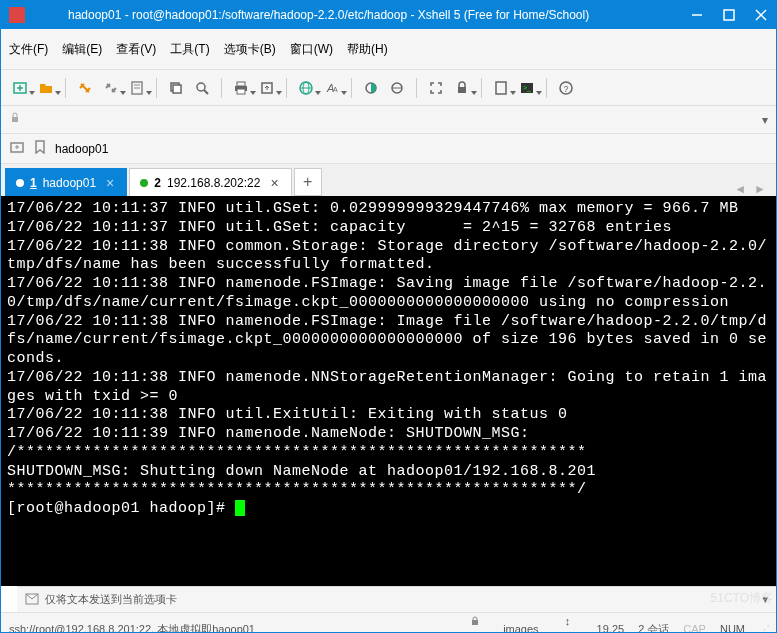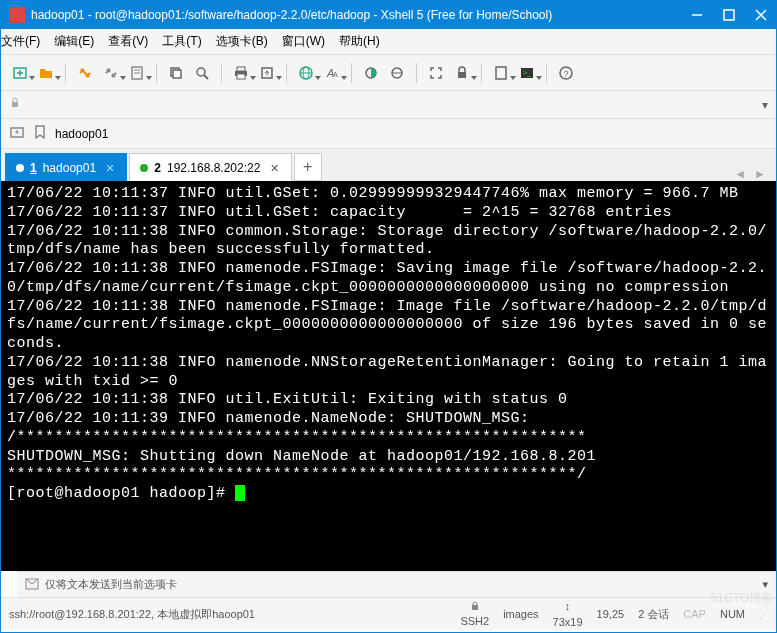--- a/index.html
+++ b/index.html
@@ -1,22 +1,22 @@
 <!DOCTYPE html>
 <html><head>
 <meta charset="utf-8">
 <style>
 * { box-sizing: border-box; margin: 0; padding: 0; }
 body { font-family: "Microsoft YaHei", Tahoma, sans-serif; font-size: 12px; background: #fff; width: 777px; height: 633px; overflow: hidden; border: 1px solid #0a84d8; }
-.titlebar { background: #0a84d8; color: #fff; height: 28px; display: flex; align-items: center; padding: 4px 8px; }
+.titlebar { background: #0a84d8; color: #fff; height: 28px; display: flex; align-items: center; padding: 4px 8px; gap: 37px; }
 .titlebar .icn { width: 16px; height: 16px; margin-right: 6px; background: #d44; }
 .titlebar .ttl { flex: 1; }
 .winbtns { display: flex; gap: 18px; }
 .winbtn { width: 14px; height: 14px; display: flex; align-items: center; justify-content: center; }
-.menubar { background: #f5f5f5; height: 26px; display: flex; align-items: center; padding: 0 0; gap: 14px; border-bottom: 1px solid #e0e0e0; }
+.menubar { background: #f5f5f5; height: 41px; display: flex; align-items: center; padding: 0 8px; gap: 14px; border-bottom: 1px solid #e0e0e0; }
 .menuitem { font-size: 12px; cursor: default; }
 .toolbar { background: #f5f5f5; height: 36px; display: flex; align-items: center; padding: 0 8px; gap: 4px; border-bottom: 1px solid #ddd; }
 .tbtn { width: 22px; height: 22px; display: flex; align-items: center; justify-content: center; color: #444; position: relative; }
 .tbtn.grn svg { color: #2a8; }
 .tbtn.org svg { color: #e90; }
 .tbtn.dd::after { content: ""; border-left: 3px solid transparent; border-right: 3px solid transparent; border-top: 4px solid #666; position: absolute; right: -4px; bottom: 4px; }
 .tsep { width: 1px; height: 20px; background: #ccc; margin: 0 4px; }
 .addrbar { background: #f5f5f5; height: 28px; display: flex; align-items: center; padding: 0 8px; border-bottom: 1px solid #e0e0e0; color: #999; }
 .lockicn { margin-right: 6px; }
 .addrdd { margin-left: auto; color: #666; }

